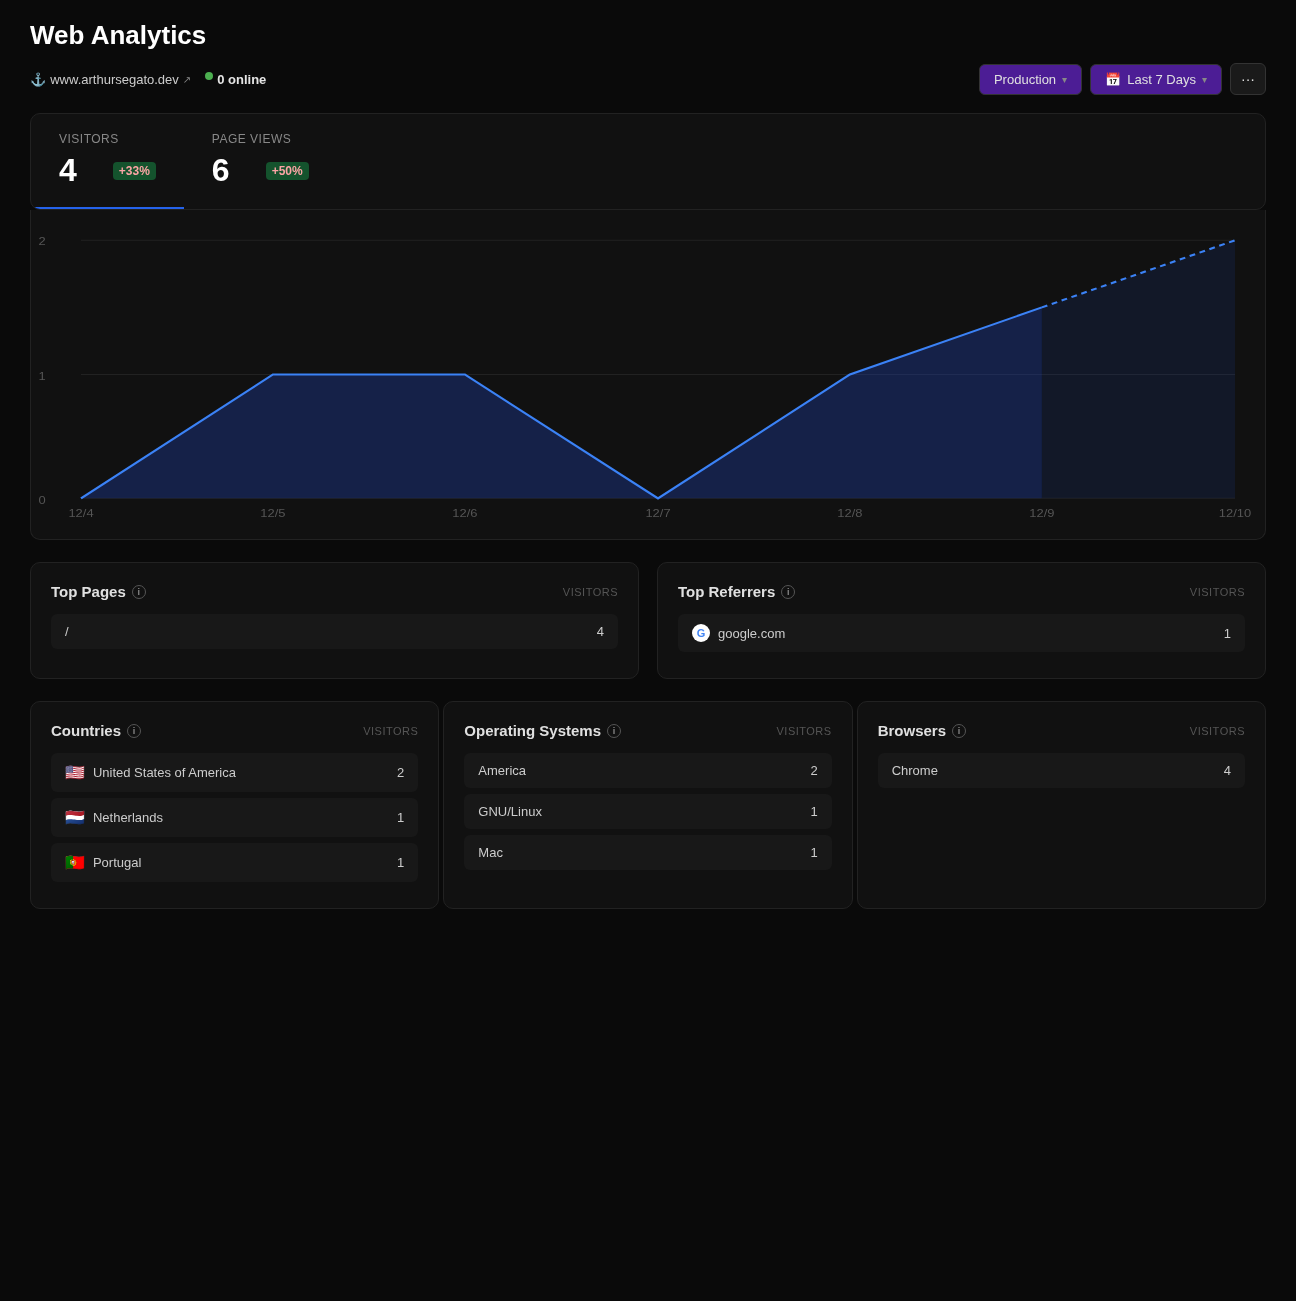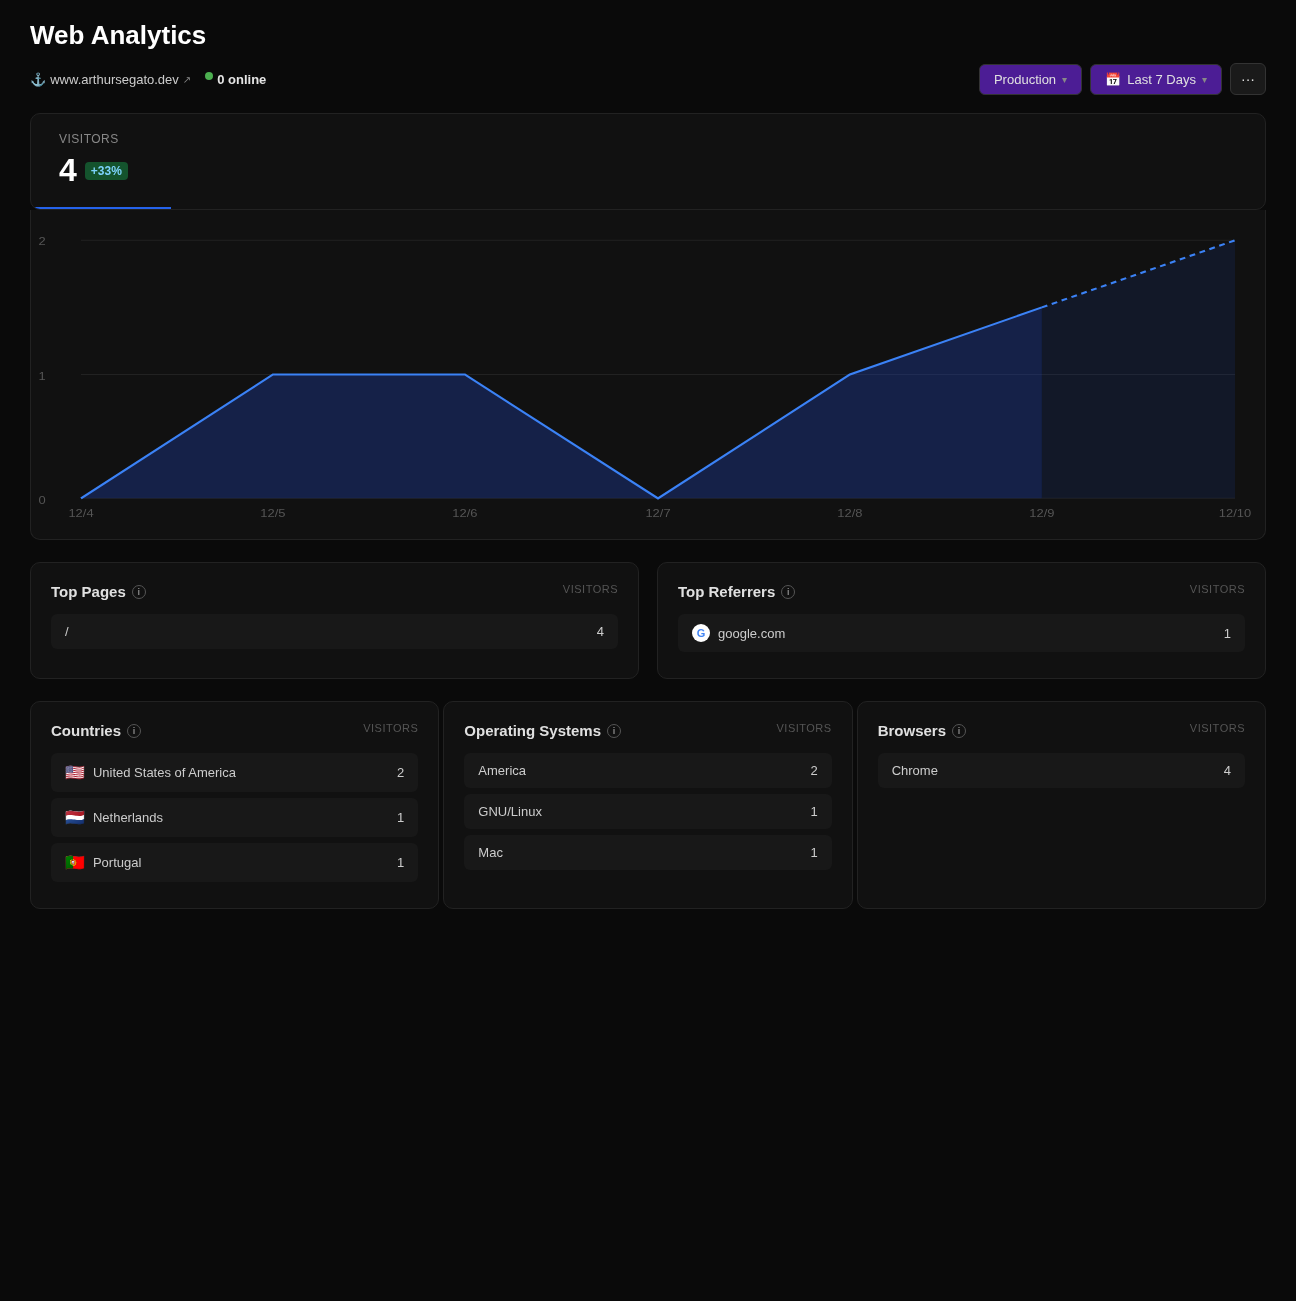--- a/index.html
+++ b/index.html
@@ -98,25 +98,26 @@
       letter-spacing: 0.5px;
     }
     .stat-tab-value {
       display: flex; align-items: center; gap: 8px;
       font-size: 32px;
       font-weight: 700;
       color: #fff;
     }
     .badge-green {
       background: #14532d;
-      color: #7dd3fc;
+      color: #fca5a5;
       border-radius: 4px;
       padding: 2px 6px;
       font-size: 12px;
       font-weight: 600;
+      margin-left: 28px;
     }
     .chart-area {
       background: #111;
       border: 1px solid #222;
       border-top: none;
       border-radius: 0 0 10px 10px;
       padding: 20px 30px 20px 50px;
       margin-bottom: 22px;
       position: relative;
       height: 330px;
@@ -135,21 +136,21 @@
       display: flex; gap: 18px; margin-bottom: 22px;
     }
     .panel {
       background: #111;
       border: 1px solid #222;
       border-radius: 10px;
       padding: 20px;
       flex: 1;
     }
     .panel-header {
-      display: flex; justify-content: space-between;
+      display: flex; align-items: center; justify-content: space-between;
       margin-bottom: 14px;
     }
     .panel-title {
       display: flex; align-items: center; gap: 6px;
       font-size: 15px;
       font-weight: 600;
       color: #e0e0e0;
     }
     .info-icon {
       width: 14px; height: 14px;
@@ -230,20 +231,27 @@
 </div>
 
 <div class="stats-bar">
   <div class="stat-tab active">
     <div class="stat-tab-label">Visitors</div>
     <div class="stat-tab-value">
       <span>4</span>
       <span class="badge-green">+33%</span>
     </div>
   </div>
+  <div class="stat-tab">
+    <div class="stat-tab-label">Page Views</div>
+    <div class="stat-tab-value">
+      <span>6</span>
+      <span class="badge-green">+50%</span>
+    </div>
+  </div>
 </div>
 
 <div class="chart-area">
   <svg class="chart-svg" viewBox="0 0 980 280" preserveAspectRatio="none">
 
     <line class="grid-line" x1="0" y1="10" x2="980" y2="10"></line>
     <line class="grid-line" x1="0" y1="140" x2="980" y2="140"></line>
     <line class="grid-line" x1="0" y1="260" x2="980" y2="260"></line>
 
     <text class="grid-label" x="-30" y="15" text-anchor="end">2</text>

